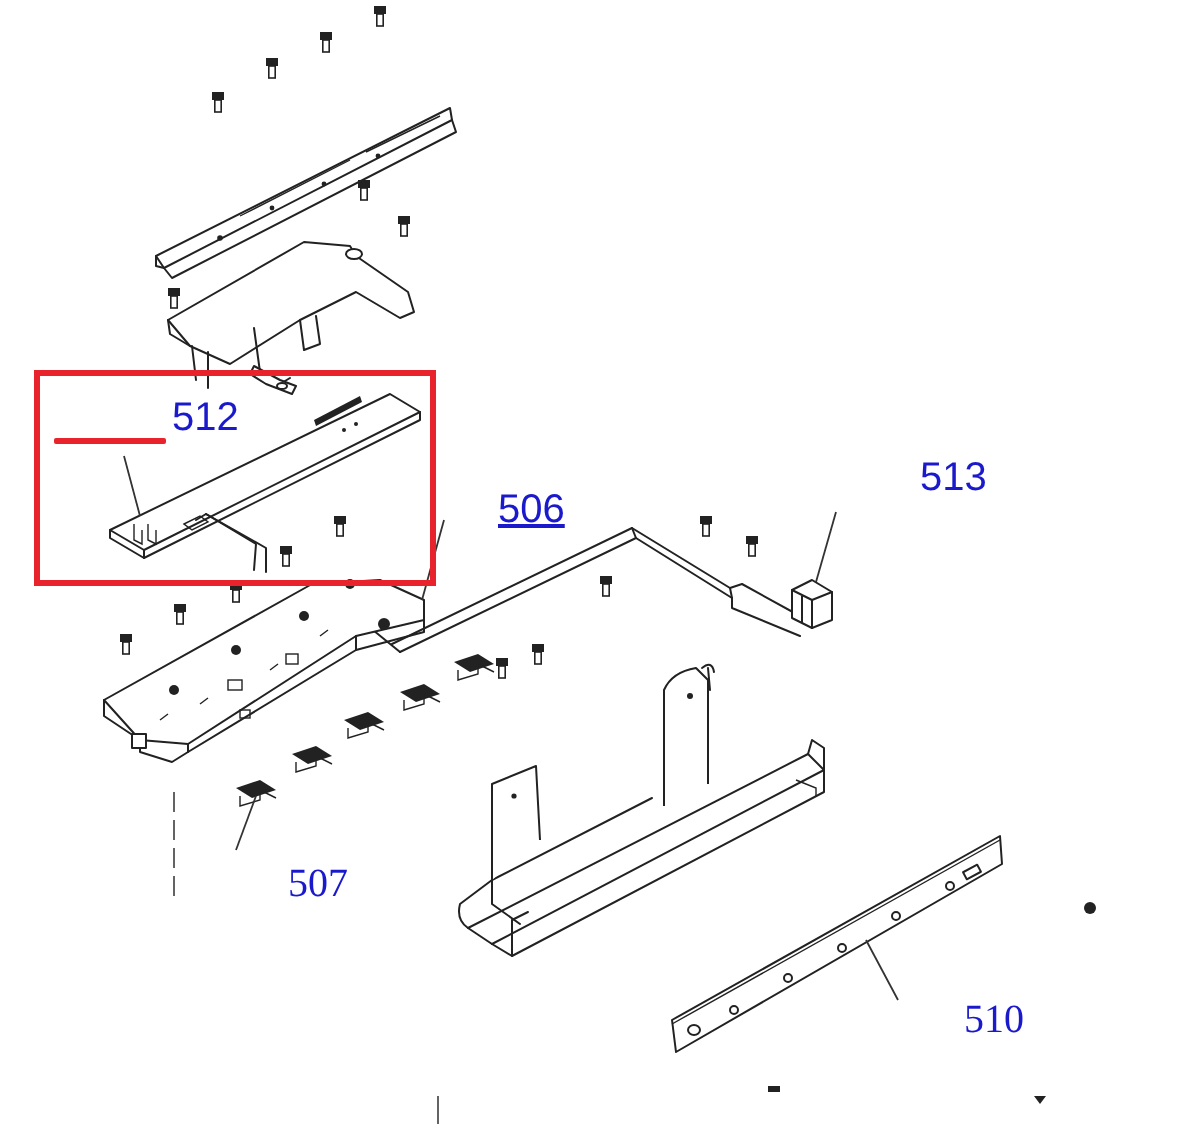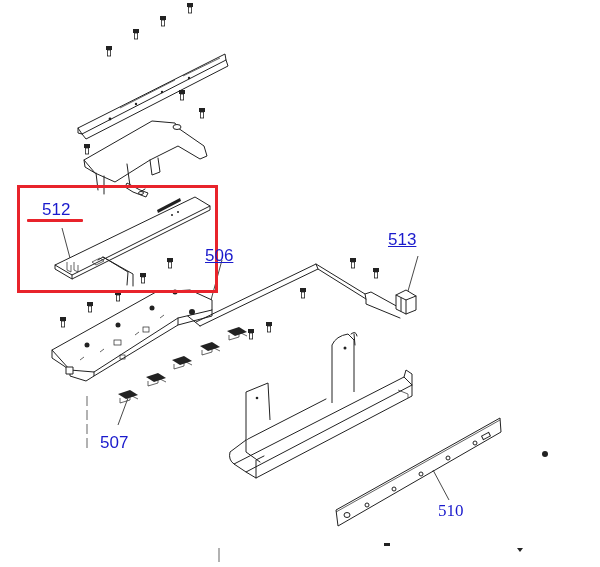--- a/index.html
+++ b/index.html
@@ -3,21 +3,21 @@
   <meta charset="utf-8">
   <style>
     html, body { margin: 0; padding: 0; background: #ffffff; }
     body { width: 600px; height: 567px; overflow: hidden; position: relative; font-family: "Liberation Sans", sans-serif; }
     #diagram { position: absolute; left: 0; top: 0; width: 600px; height: 567px; }
     .ln { fill: none; stroke: #222; stroke-width: 1; stroke-linejoin: round; stroke-linecap: round; }
     .lnt { fill: none; stroke: #222; stroke-width: 0.7; }
     .fillw { fill: #fff; stroke: #222; stroke-width: 1; stroke-linejoin: round; }
     .dark { fill: #222; }
     .lead { stroke: #333; stroke-width: 0.9; fill: none; }
-    .callout { position: absolute; color: #1a1acc; font-size: 17px; line-height: 17px; white-space: nowrap; }
+    .callout { position: absolute; color: #1a1acc; font-size: 20px; line-height: 17px; white-space: nowrap; margin-left: 44px; }
     .hl-box { position: absolute; border: 3px solid #e8232b; box-sizing: border-box; }
     .hl-underline { position: absolute; height: 3px; background: #e8232b; border-radius: 1px; }
   </style>
 </head>
 <body>
 
 <svg id="diagram" viewBox="0 0 600 567" xmlns="http://www.w3.org/2000/svg">
   <defs>
     <g id="screw">
       <rect x="-3" y="-4" width="6" height="4" class="dark"></rect>
@@ -168,15 +168,15 @@
     <path class="lead" d="M118,425 L128,398"></path>
     <path class="lead" d="M449,500 L433,470"></path>
   </g>
 </svg>
 
 <div class="hl-box" style="left:17px; top:185px; width:201px; height:108px;"></div>
 <div class="hl-underline" style="left:27px; top:219px; width:56px;"></div>
 
 <div class="callout" style="left:42px; top:201px;">512</div>
 <div class="callout" style="left:205px; top:247px;text-decoration:underline;">506</div>
-<div class="callout" style="left:388px; top:231px;text-decoration:underline;">513</div>
-<div class="callout" style="left:100px; top:434px;">507</div>
+<div class="callout" style="left:416px; top:231px;">513</div>
+<div class="callout" style="left:100px; top:434px;font-family:Liberation Serif, serif;">507</div>
 <div class="callout" style="left:438px; top:502px;font-family:Liberation Serif, serif;">510</div>
 
 </body></html>

